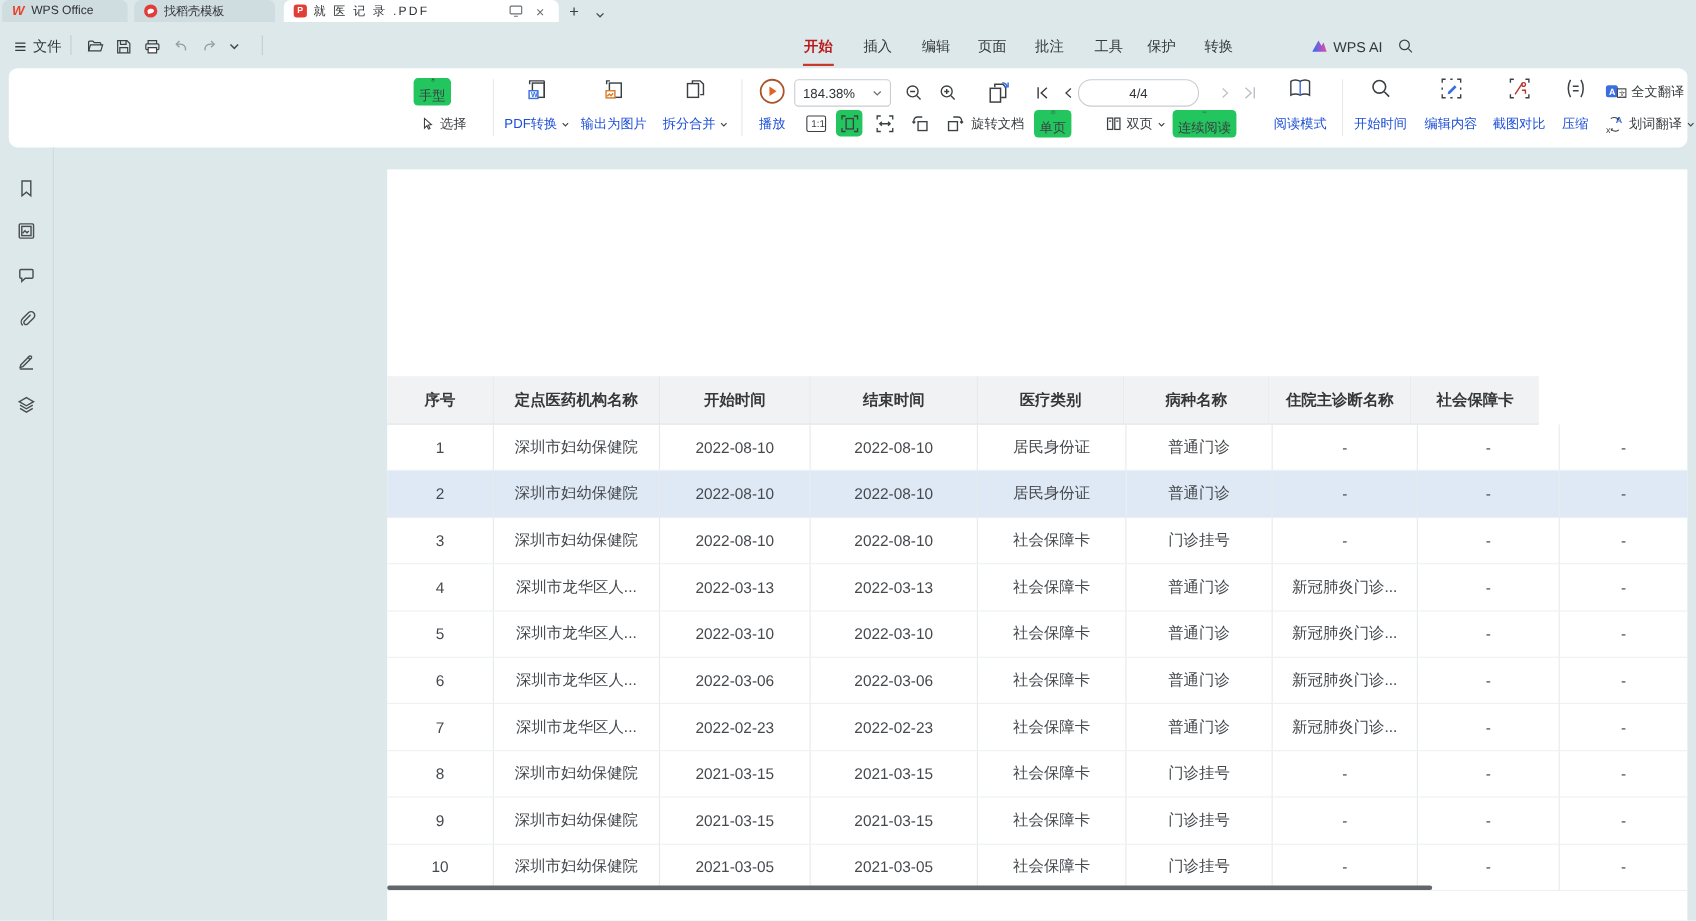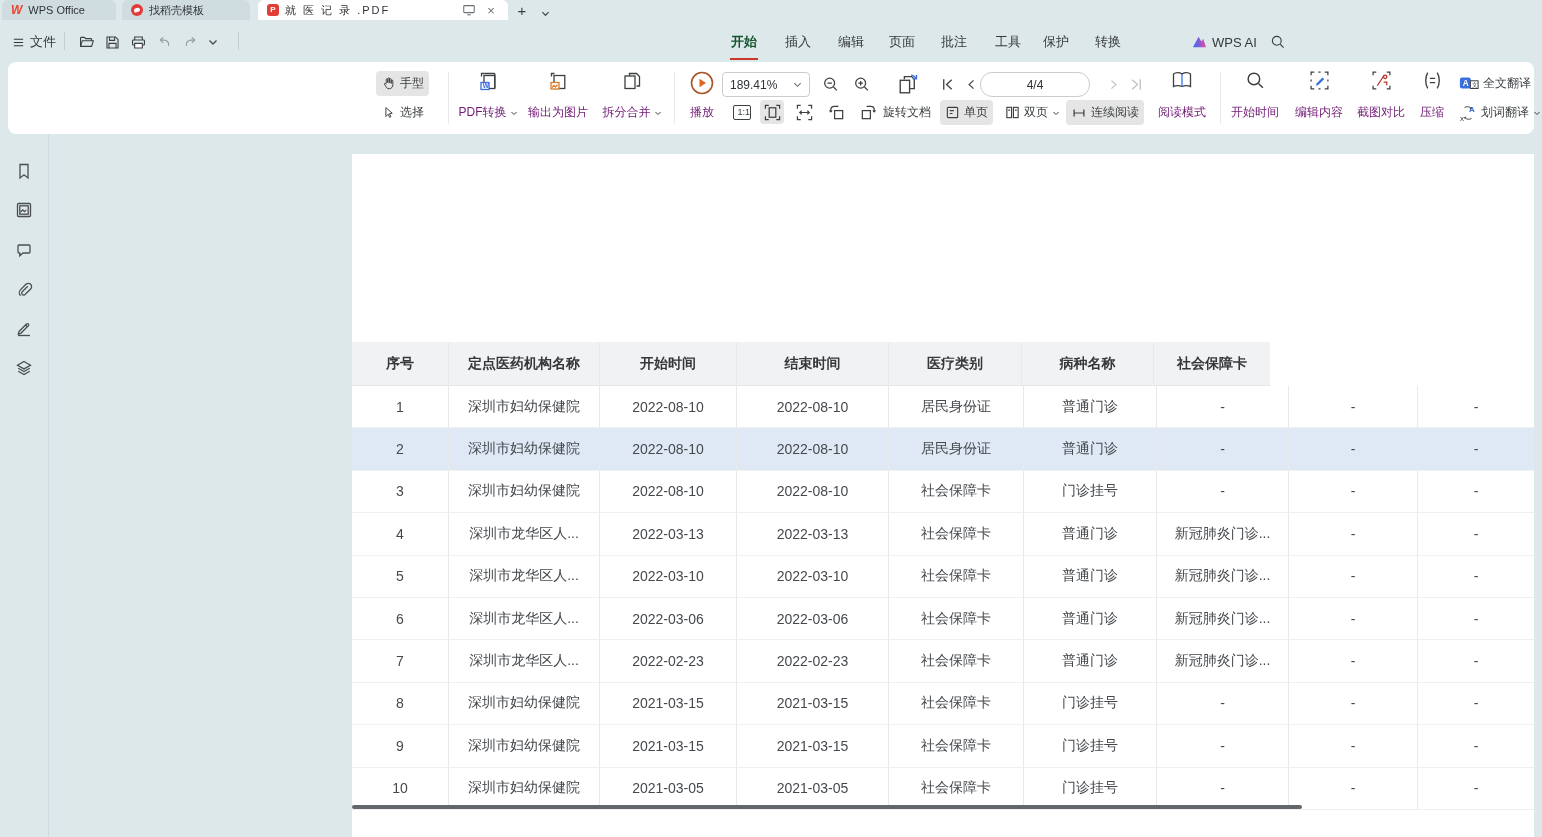--- a/index.html
+++ b/index.html
@@ -15,31 +15,31 @@
   .wlogo { font-weight:800; font-size:12px; color:#e8432d; font-style:italic; }
   .docer { width:12px; height:12px; border-radius:50%; background:#e23c39; position:relative; }
   .docer::after { content:""; position:absolute; left:3px; top:4px; width:6px; height:4px; border-radius:50% 50% 50% 0; background:#fff; transform:rotate(-15deg); }
   .pdfic { width:12px; height:12px; border-radius:3px; background:#e03e36; color:#fff; font-size:8px; font-weight:bold; text-align:center; line-height:12px; }
   .tabbtn { display:flex; align-items:center; justify-content:center; width:16px; height:16px; color:#6a7075; }
 
   
   #menubar { position:absolute; left:0; top:20px; width:100%; height:42px; }
   .mitem { position:absolute; top:12px; height:20px; display:flex; align-items:center; gap:5px; font-size:13px; color:#34383b; }
   .mtab { position:absolute; top:13px; font-size:13px; color:#34383b; text-align:center; width:36px; }
-  .mtab.sel { color:#14532d; font-weight:bold; }
+  .mtab.sel { color:#b91c1c; font-weight:bold; }
   .mtab.sel::after { content:""; position:absolute; left:4px; right:4px; bottom:-9px; height:2.5px; background:#c8392a; }
   .vbar { position:absolute; top:12px; width:1px; height:18px; background:#c4ced1; }
   .ghost { opacity:.45; }
 
   
   #panel { position:absolute; left:8px; top:62px; width:1526px; height:72px; background:#ffffff; border-radius:8px; }
   .vsep { position:absolute; top:10px; width:1px; height:52px; background:#e7e9ea; }
-  .tbv { position:absolute; top:5px; height:62px; display:flex; flex-direction:column; align-items:center; justify-content:space-between; padding:3px 0 8px; font-size:12px; color:#701a75; white-space:nowrap; }
+  .tbv { position:absolute; top:5px; height:62px; display:flex; flex-direction:column; align-items:center; justify-content:space-between; padding:3px 0 8px; font-size:12px; color:#1d4ed8; white-space:nowrap; }
   .tbh { position:absolute; top:38px; height:25px; display:flex; align-items:center; gap:4px; font-size:12px; color:#3c4043; border-radius:4px; padding:0 5px; white-space:nowrap; }
-  .pill { background:#e5e5e5; }
+  .pill { background:#22c55e;flex-direction:column; }
   .lblrow { display:flex; align-items:center; gap:3px; }
   .one11 { border:1.4px solid #3c4043; border-radius:2px; font-size:9px; width:18px; height:15px; line-height:13px; text-align:right; color:#3c4043; }
   .iconbox { width:24px; height:24px; display:flex; align-items:center; justify-content:center; border-radius:4px; }
   .zoombox { position:absolute; left:714px; top:10px; width:88px; height:25px; border:1px solid #c7cdd1; border-radius:4px; display:flex; align-items:center; justify-content:space-between; padding:0 7px; font-size:12px; color:#2f3337; }
   .pagebox { position:absolute; left:972px; top:10px; width:110px; height:25px; border:1px solid #c7cdd1; border-radius:12px; display:flex; align-items:center; justify-content:center; font-size:12px; color:#2f3337; }
   .navic { position:absolute; top:13px; width:18px; height:18px; display:flex; align-items:center; justify-content:center; }
 
   
   #sidebar { position:absolute; left:0; top:134px; width:48px; bottom:0; }
   #sidebar .sic { position:absolute; left:13px; width:22px; height:22px; display:flex; align-items:center; justify-content:center; }
@@ -222,21 +222,21 @@
 
   <div class="tbv" style="left:672px;width:44px;">
     <svg width="26" height="26" viewBox="0 0 26 26">
         <circle cx="13" cy="13" r="10.5" fill="none" stroke="#a8552a" stroke-width="1.6"></circle>
         <path d="M10.5 8.7L17 13l-6.5 4.3z" fill="#e0631f"></path>
       </svg>
     <span>播放</span>
   </div>
 
   <div class="zoombox">
-    <span>189.41%</span>
+    <span>184.38%</span>
     <svg width="9" height="9" viewBox="0 0 8 8" fill="none" stroke="#6a7075" stroke-width="1">
         <path d="M1.2 2.8L4 5.6l2.8-2.8"></path>
       </svg>
   </div>
   <div class="navic" style="left:814px;">
     <svg width="19" height="19" viewBox="0 0 20 20" fill="none" stroke="#3c4043" stroke-width="1.4">
         <circle cx="8.5" cy="8.5" r="5.5"></circle>
         <path d="M12.8 12.8L16.5 16.5M6 8.5h5"></path>
       </svg>
   </div>
@@ -437,20 +437,21 @@
 
 <div id="page">
   <div id="doc-table">
     <div class="trow" id="thead-row">
         <div class="th" style="width: 97px;">序号</div>
         <div class="th" style="width: 151px;">定点医药机构名称</div>
         <div class="th" style="width: 137px;">开始时间</div>
         <div class="th" style="width: 152px;">结束时间</div>
         <div class="th" style="width: 133px;">医疗类别</div>
         <div class="th" style="width: 132px;">病种名称</div>
+        <div class="th" style="width: 129px;">住院主诊断名称</div>
         <div class="th" style="width: 116px;">社会保障卡</div>
       </div>
     <div id="tbody">
         <div class="trow">
           <div class="td" style="width: 97px;">1</div>
           <div class="td" style="width: 151px;">深圳市妇幼保健院</div>
           <div class="td" style="width: 137px;">2022-08-10</div>
           <div class="td" style="width: 152px;">2022-08-10</div>
           <div class="td" style="width: 135px;">居民身份证</div>
           <div class="td" style="width: 133px;">普通门诊</div>

